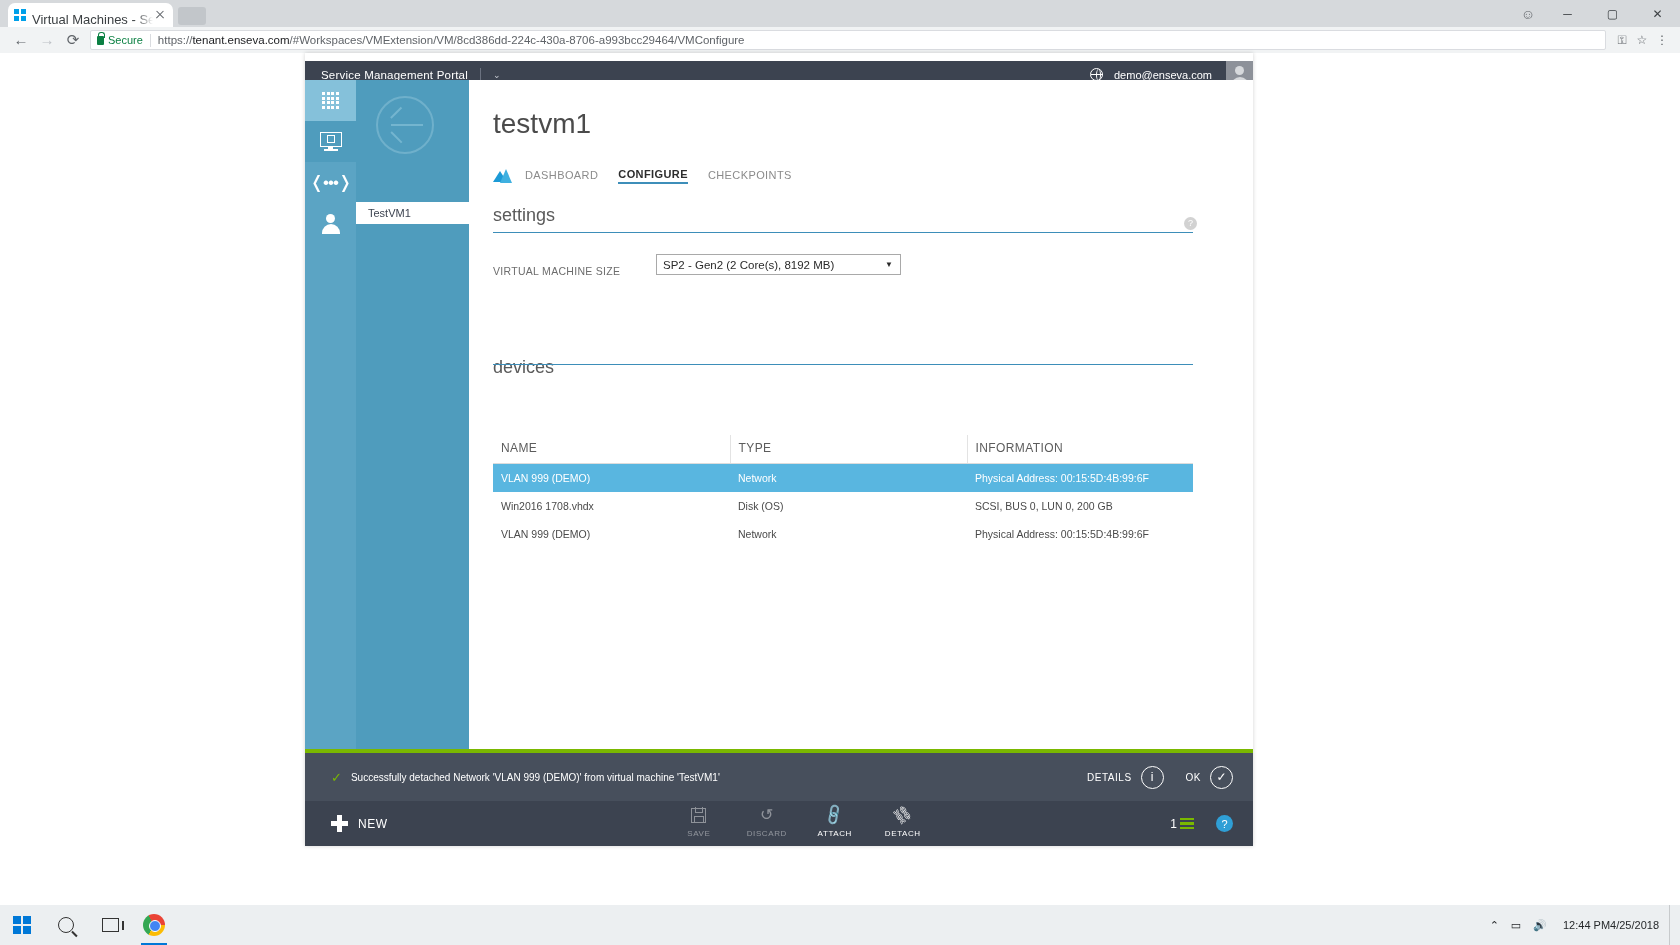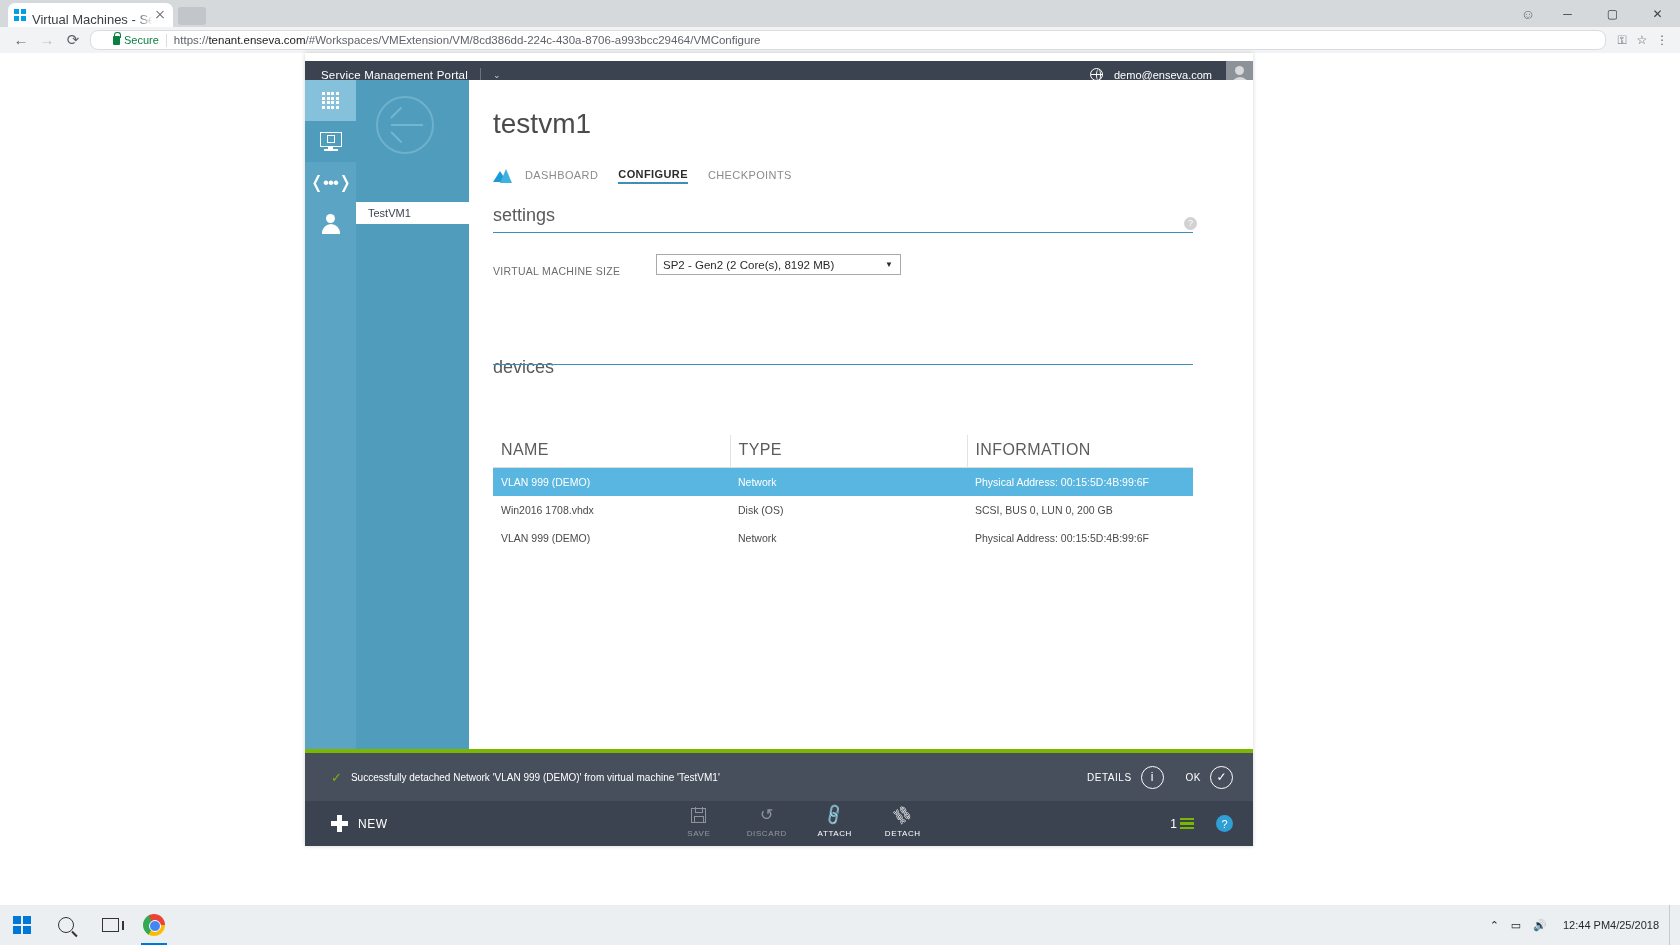--- a/index.html
+++ b/index.html
@@ -49,22 +49,22 @@
     position:absolute; left:0; top:27px; width:1680px; height:26px;
     background:#f1f3f4; display:flex; align-items:center; padding:0 8px;
   }
   .nav-btn {
     width:26px; height:22px; flex:none; position:relative; cursor:pointer;
     color:#5f6368; font-size:15px; line-height:22px; text-align:center;
   }
   .nav-btn.disabled { color:#bdc1c6; }
   .omnibox {
     flex:1; height:20px; background:#ffffff; border:1px solid #dadce0;
-    border-radius:8px; margin:0 6px 0 4px; display:flex; align-items:center;
-    padding:0 22px; overflow:hidden;
+    border-radius:2px; margin:0 6px 0 4px; display:flex; align-items:center;
+    padding:0 6px; overflow:hidden;
   }
   .lock-icon {
     width:7px; height:9px; flex:none; margin-right:4px; position:relative;
     background:#0b8043; border-radius:1px;
   }
   .lock-icon::before {
     content:""; position:absolute; left:1.3px; top:-3.4px; width:4.4px; height:5px;
     border:1.4px solid #0b8043; border-bottom:none; border-radius:3px 3px 0 0;
   }
   .secure-label { font-size:11px; color:#0b8043; margin-right:7px; white-space:nowrap; }
@@ -217,21 +217,21 @@
   }
   .select-box {
     position:absolute; width:245px; height:21px; background:#ffffff;
     border:1px solid #a9a9a9; display:flex; align-items:center; cursor:pointer;
   }
   .select-box .val { font-size:11.5px; color:#2a2a2a; padding-left:6px; flex:1; white-space:nowrap; }
   .select-box .arr { font-size:8px; color:#2a2a2a; padding-right:7px; }
 
   table.devices { position:absolute; left:24px; top:355px; width:700px; border-collapse:collapse; }
   table.devices th {
-    text-align:left; font-size:16px; letter-spacing:.4px; color:#5c5c5c; font-weight:400;
+    text-align:left; font-size:12px; letter-spacing:.4px; color:#5c5c5c; font-weight:400;
     padding:6px 0 8px 8px; border-bottom:1px solid #dcdcdc;
   }
   table.devices th + th { border-left:1px solid #e3e3e3; }
   table.devices td {
     font-size:10.5px; color:#4a4a4a; padding:8px 0 8px 8px; height:25px;
   }
   table.devices tr.selected td { background:#59b6e0; color:#ffffff; }
   .col-name { width:237px; }
   .col-type { width:237px; }
   .col-info { width:226px; }

